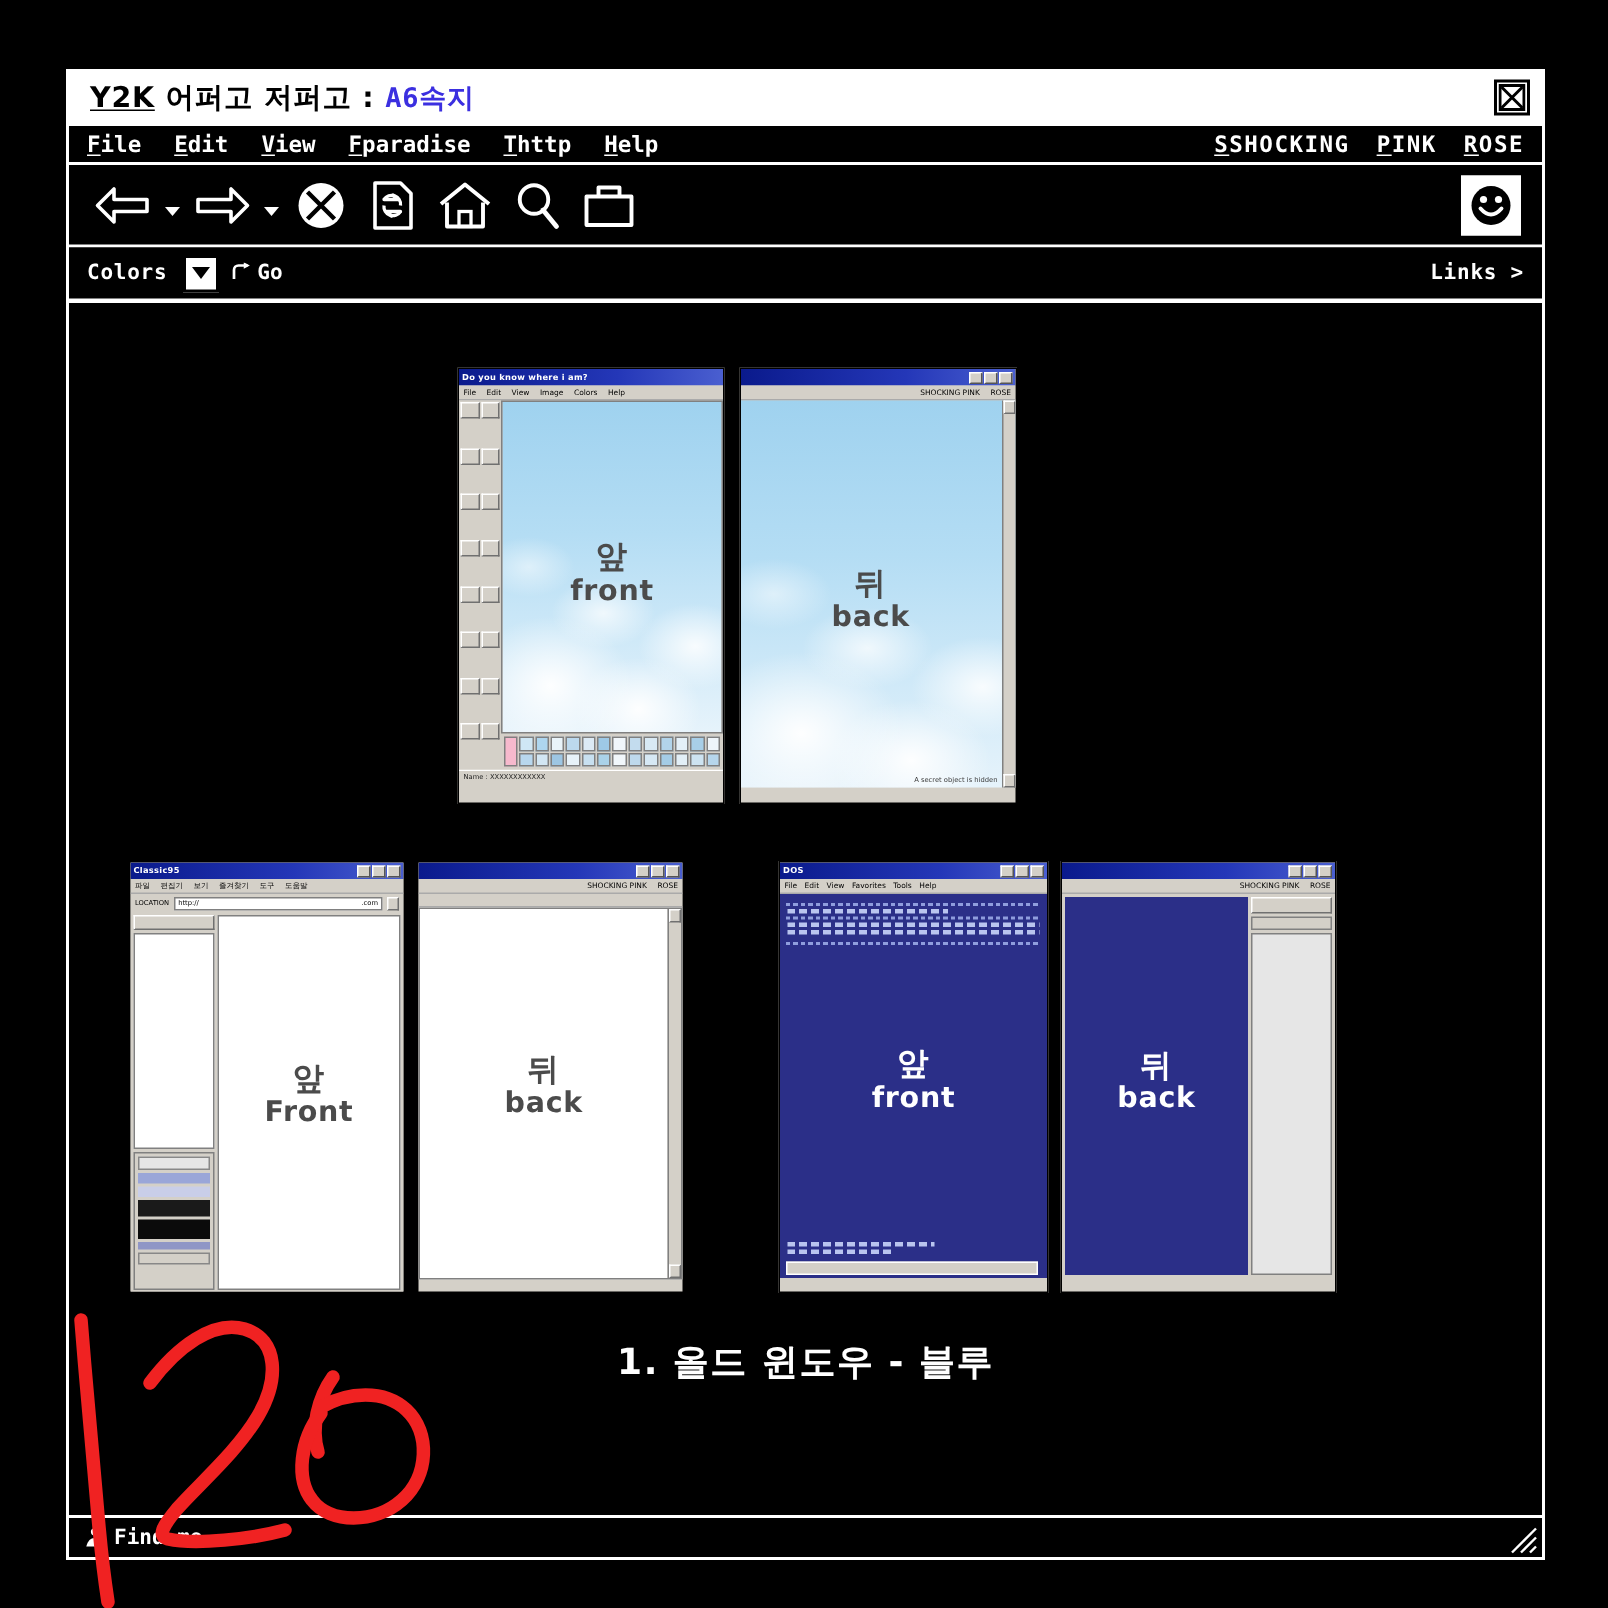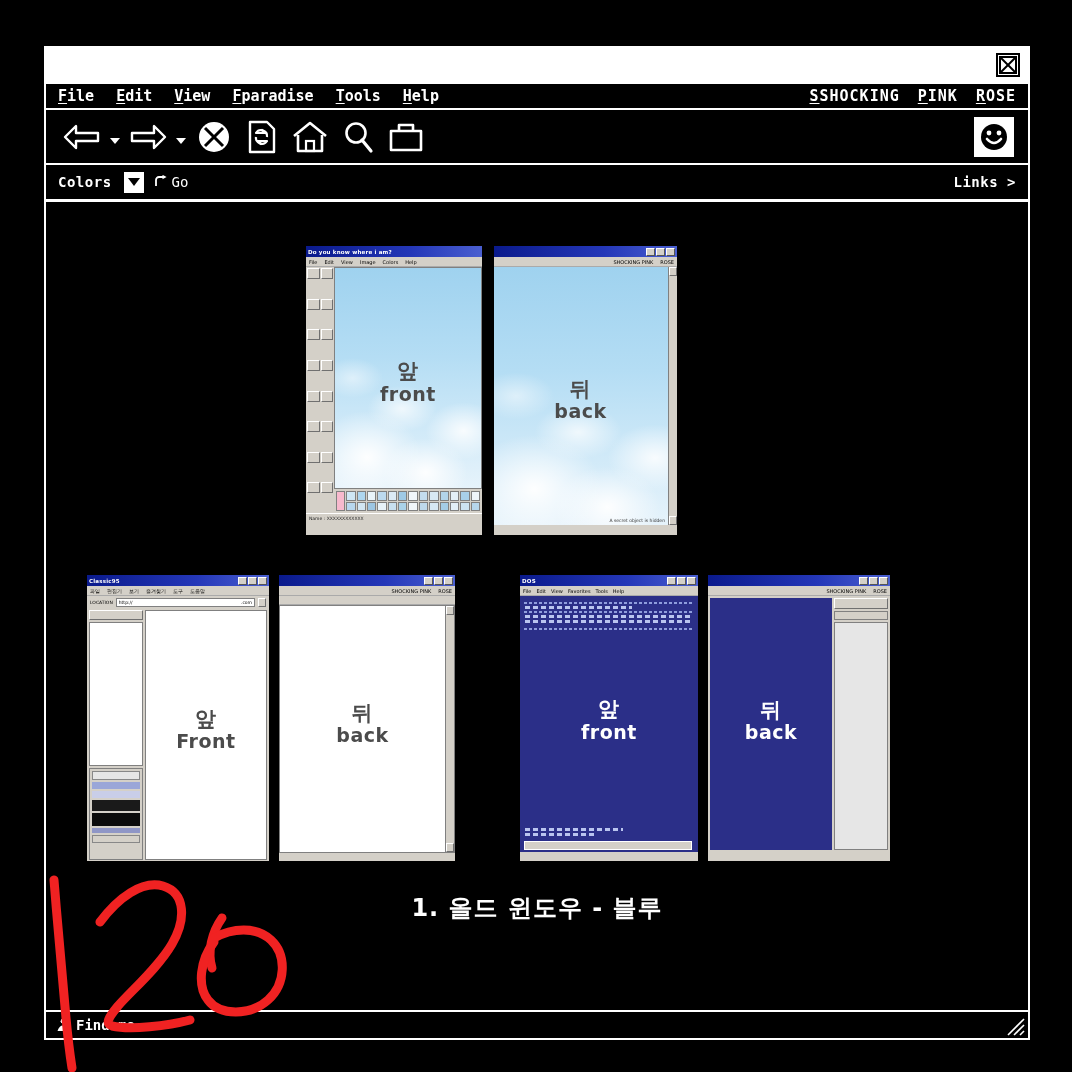--- a/index.html
+++ b/index.html
@@ -158,21 +158,21 @@
     display:flex; align-items:center; justify-content:center;
     cursor:pointer;
     margin-left: 2px;
   }
   .addr-drop i {
     width: 0; height: 0;
     border-left: 6px solid transparent;
     border-right: 6px solid transparent;
     border-top: 8px solid #000;
   }
-  .go-btn { display:flex; align-items:center; gap:4px; font-weight:normal; cursor:pointer; font-size:14px;}
+  .go-btn { display:flex; align-items:center; gap:4px; font-weight:bold; cursor:pointer; font-size:14px;}
   .links-btn { margin-left:auto; font-weight:bold; font-size:14px; cursor:pointer; letter-spacing:0.5px;}
 
   
   .content {
     flex: 1 1 auto;
     background: #000;
     position: relative;
     overflow: hidden;
   }
 
@@ -284,36 +284,39 @@
   #scribble { position:absolute; left:0; top:0; pointer-events:none; }
 </style>
 </head>
 <body>
 
 <div id="root">
 
   <div id="browser">
 
     <div class="titlebar">
+      <div class="title-text">
+        <span class="title-y2k">Y2K</span><span> 어퍼고 저퍼고 : </span><span class="title-accent">A6속지</span>
+      </div>
       <div class="close-btn">
         <svg width="18" height="18" viewBox="0 0 18 18" aria-hidden="true">
           <rect x="1" y="1" width="16" height="16" fill="none" stroke="#000" stroke-width="2"></rect>
           <line x1="2" y1="2" x2="16" y2="16" stroke="#000" stroke-width="2"></line>
           <line x1="16" y1="2" x2="2" y2="16" stroke="#000" stroke-width="2"></line>
         </svg>
       </div>
     </div>
 
     <div class="menubar">
       <div class="left">
         <span class="menuitem"><u>F</u><span>ile</span></span>
         <span class="menuitem"><u>E</u><span>dit</span></span>
         <span class="menuitem"><u>V</u><span>iew</span></span>
         <span class="menuitem"><u>F</u><span>paradise</span></span>
-        <span class="menuitem"><u>T</u><span>ools</span></span>
+        <span class="menuitem"><u>T</u><span>http</span></span>
         <span class="menuitem"><u>H</u><span>elp</span></span>
       </div>
       <div class="right">
         <span class="menuitem"><u>S</u><span>SHOCKING</span></span>
         <span class="menuitem"><u>P</u><span>INK</span></span>
         <span class="menuitem"><u>R</u><span>OSE</span></span>
       </div>
     </div>
 
     <div class="toolbar">

